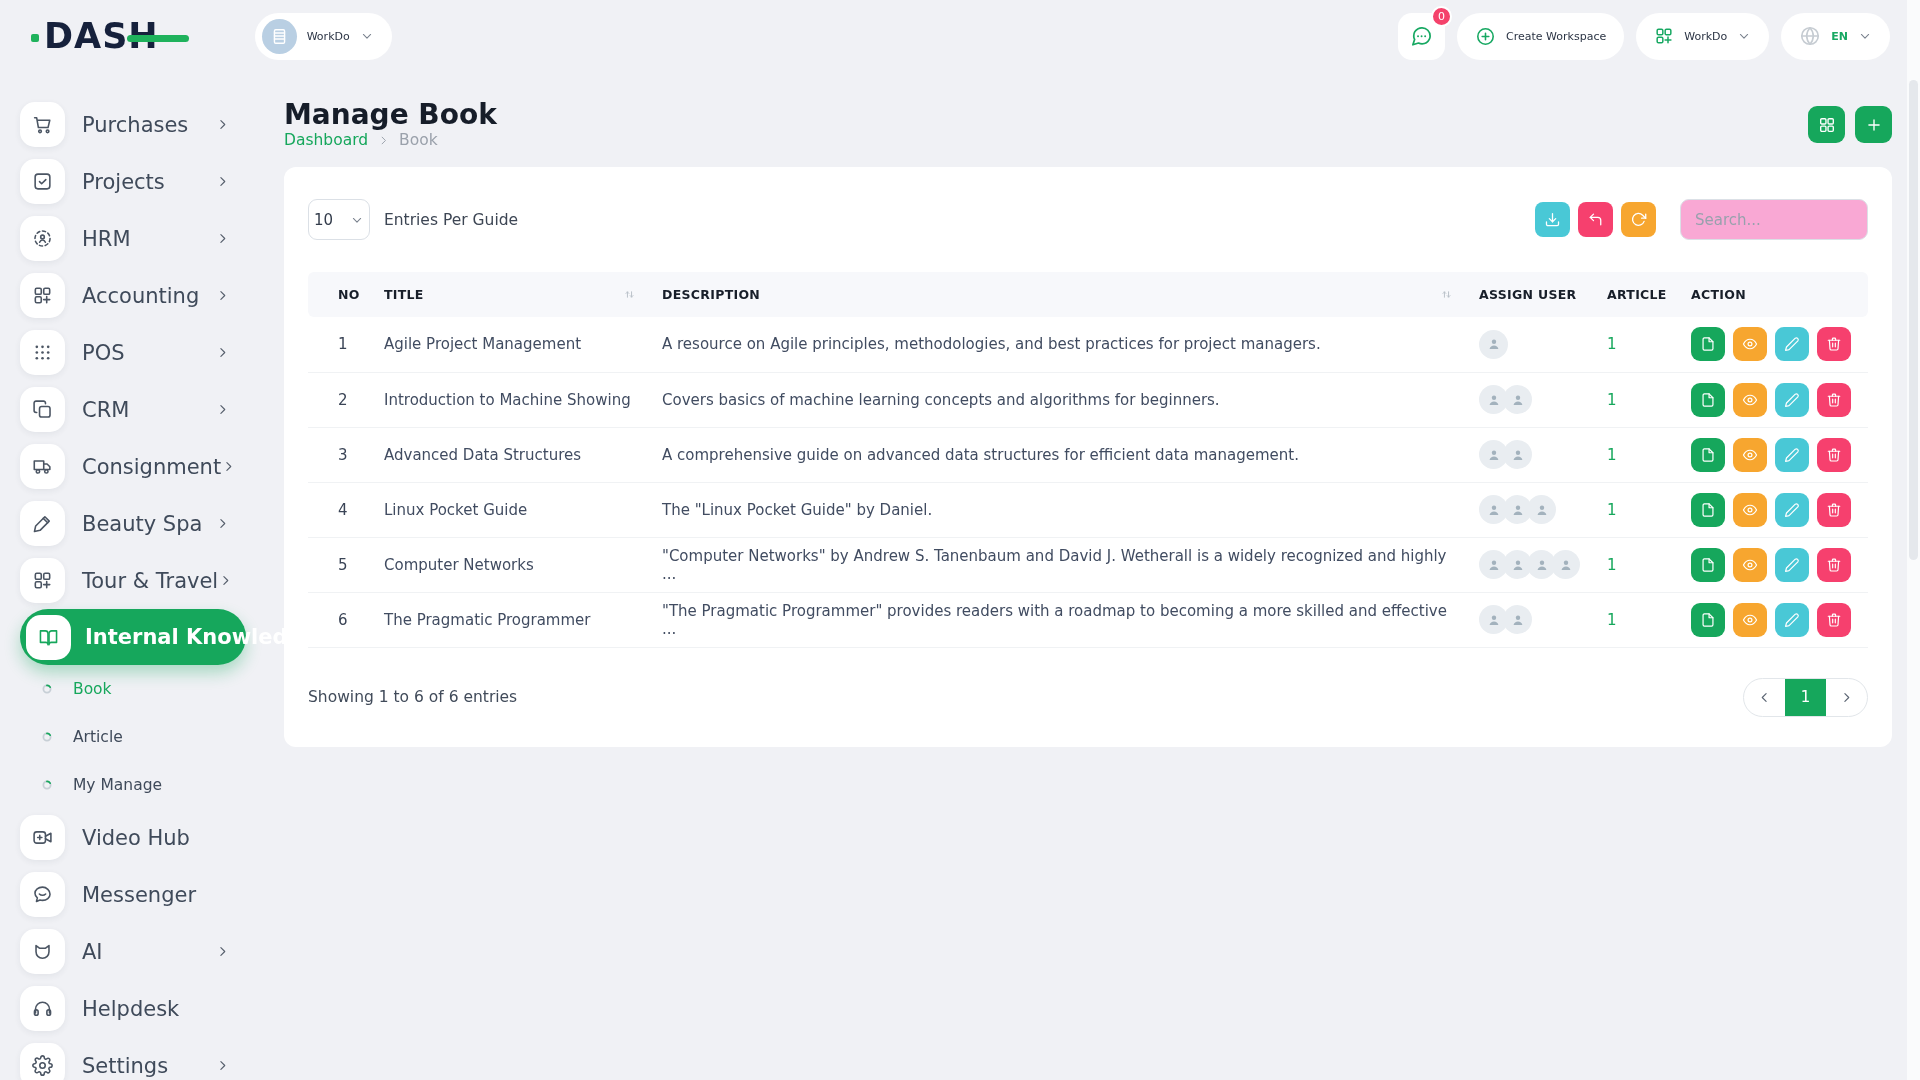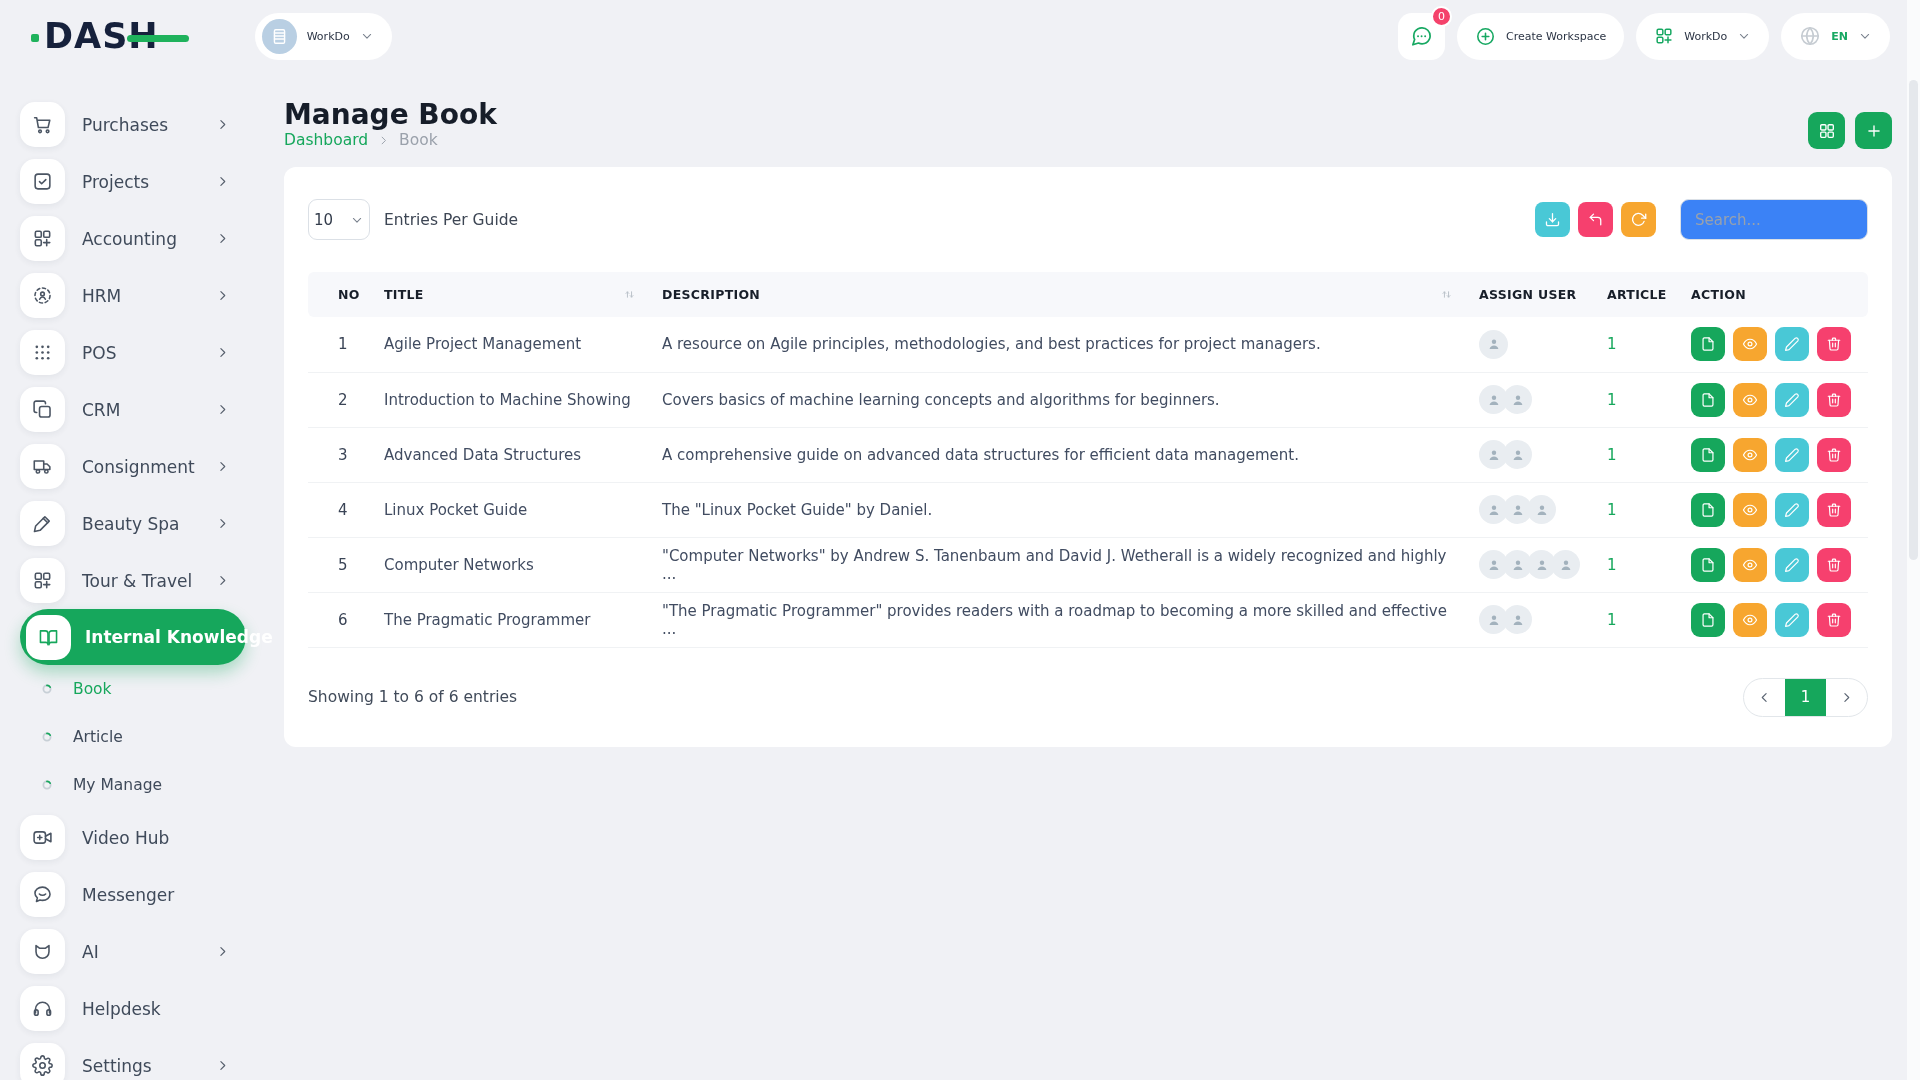--- a/index.html
+++ b/index.html
@@ -26,51 +26,51 @@
   .badge { position:absolute; top:-7px; right:-7px; min-width:21px; height:21px; padding:0 4px; border-radius:11px; background:#f4426b; color:#fff; font-size:11px; display:flex; align-items:center; justify-content:center; border:2px solid #fff; }
   .green-ic { color:#17a862; }
   .globe-ic { color:#c6ccd2; }
   .lang-label { color:#17a862; font-weight:700; }
 
   
   .layout { display:flex; height:1008px; }
   .sidebar { width:252px; flex:none; padding:24px 6px 0 20px; }
   .side-item { display:flex; align-items:center; height:57px; padding-right:16px; cursor:pointer; }
   .side-icon-box { width:45px; height:45px; border-radius:15px; background:#fff; box-shadow:0 2px 6px rgba(40,50,70,.07); color:#4b5563; flex:none; display:flex; align-items:center; justify-content:center; }
-  .side-label { margin-left:17px; font-size:17px; color:#3f4a5a; white-space:nowrap; }
+  .side-label { margin-left:17px; font-size:21px; color:#3f4a5a; white-space:nowrap; }
   .side-chev { margin-left:auto; color:#555e6b; display:flex; }
   .side-item.active { background:#16a75c; border-radius:29px; padding:0 14px 0 6px; height:56px; box-shadow:0 8px 16px rgba(22,167,92,.32); }
   .side-item.active .side-icon-box { color:#16a75c; box-shadow:none; }
   .side-item.active .side-label { color:#fff; font-weight:700; margin-left:14px; }
   .side-item.active .side-chev { margin-left:10px; color:#fff; }
   .side-sub { display:flex; align-items:center; height:48px; padding-left:21px; cursor:pointer; }
   .side-sub-label { margin-left:20px; font-size:15.5px; color:#3f4a5a; }
   .side-sub.active .side-sub-label { color:#16a75c; }
 
   .content { flex:1; padding:26px 28px 0 32px; }
-  .page-head { display:flex; justify-content:space-between; align-items:flex-end; }
+  .page-head { display:flex; justify-content:space-between; align-items:flex-start; }
   h1 { margin:0; font-size:28px; font-weight:700; color:#161d29; }
   .crumb { margin-top:0; font-size:15.5px; display:flex; align-items:center; gap:9px; }
   .crumb-link { color:#16a75c; cursor:pointer; }
   .crumb-sep { color:#9aa1ab; }
   .crumb-cur { color:#9aa1ab; }
   .head-actions { display:flex; gap:10px; margin-top:8px; }
   .sq-btn { width:37px; height:37px; border-radius:9px; background:#16a75c; color:#fff; border:none; cursor:pointer; display:flex; align-items:center; justify-content:center; }
 
   
   .card { background:#fff; border-radius:12px; margin-top:18px; padding:26px 24px 30px; }
   .toolbar { display:flex; align-items:center; margin-top:6px; }
   .select-box { width:62px; height:41px; border:1.5px solid #dbe0e6; border-radius:9px; display:flex; align-items:center; justify-content:center; gap:17px; font-size:15px; color:#333c4b; background:#fff; cursor:pointer; }
   .entries-label { margin-left:14px; font-size:15.5px; color:#3d4654; }
   .toolbar-right { margin-left:auto; display:flex; gap:8px; align-items:center; }
   .tool-btn { width:35px; height:35px; border-radius:8px; color:#fff; border:none; cursor:pointer; display:flex; align-items:center; justify-content:center; }
   .tool-btn.teal { background:#49c8d6; }
   .tool-btn.pink { background:#f6406e; }
   .tool-btn.orange { background:#f7a62f; }
-  .search { width:188px; height:41px; margin-left:16px; border:1.5px solid #dbe0e6; border-radius:9px; padding:0 14px; font-size:15px; color:#333c4b; outline:none; font-family:inherit; background:#3b82f6; }
+  .search { width:188px; height:41px; margin-left:16px; border:1.5px solid #dbe0e6; border-radius:9px; padding:0 14px; font-size:15px; color:#333c4b; outline:none; font-family:inherit; background:#f9a8d4; }
   .search::placeholder { color:#98a1ad; }
 
   table { width:100%; border-collapse:collapse; margin-top:32px; }
   thead th { background:#f7f8fb; font-size:12.5px; font-weight:700; color:#181f2a; text-transform:uppercase; letter-spacing:.3px; padding:15px 8px; text-align:left; }
   thead th:first-child { padding-left:30px; border-radius:6px 0 0 6px; }
   thead th:last-child { border-radius:0 6px 6px 0; }
   .th-flex { display:flex; align-items:center; }
   .sort-ic { margin-left:auto; color:#b9c0c9; display:flex; padding-right:10px; }
   td { padding:0 8px; height:55px; border-bottom:1px solid #f0f2f4; font-size:15px; color:#414c61; }
   td:first-child { padding-left:30px; color:#3a4456; }
@@ -198,42 +198,42 @@
         <span class="side-label">Projects</span>
         <span class="side-chev">
           <svg width="15" height="15" viewBox="0 0 24 24" fill="none" stroke="currentColor" stroke-width="1.8" stroke-linecap="round" stroke-linejoin="round">
             <path d="M9.4 5.8l6.2 6.2-6.2 6.2"></path>
           </svg>
         </span>
       </div>
       <div class="side-item">
         <span class="side-icon-box">
           <svg width="21" height="21" viewBox="0 0 24 24" fill="none" stroke="currentColor" stroke-width="1.8" stroke-linecap="round" stroke-linejoin="round">
+            <circle cx="12" cy="12" r="8.6" stroke-dasharray="3.6 3.1"></circle>
+            <circle cx="12" cy="10.2" r="2.1"></circle>
+            <path d="M8.7 16.3c.7-1.7 1.9-2.6 3.3-2.6s2.6.9 3.3 2.6"></path>
+          </svg>
+        </span>
+        <span class="side-label">HRM</span>
+        <span class="side-chev">
+          <svg width="15" height="15" viewBox="0 0 24 24" fill="none" stroke="currentColor" stroke-width="1.8" stroke-linecap="round" stroke-linejoin="round">
+            <path d="M9.4 5.8l6.2 6.2-6.2 6.2"></path>
+          </svg>
+        </span>
+      </div>
+      <div class="side-item">
+        <span class="side-icon-box">
+          <svg width="21" height="21" viewBox="0 0 24 24" fill="none" stroke="currentColor" stroke-width="1.8" stroke-linecap="round" stroke-linejoin="round">
             <rect x="3.8" y="3.8" width="6.8" height="6.8" rx="1.6"></rect>
             <rect x="13.4" y="3.8" width="6.8" height="6.8" rx="1.6"></rect>
             <rect x="3.8" y="13.4" width="6.8" height="6.8" rx="1.6"></rect>
             <path d="M16.8 13.2v7M13.3 16.7h7"></path>
           </svg>
         </span>
         <span class="side-label">Accounting</span>
-        <span class="side-chev">
-          <svg width="15" height="15" viewBox="0 0 24 24" fill="none" stroke="currentColor" stroke-width="1.8" stroke-linecap="round" stroke-linejoin="round">
-            <path d="M9.4 5.8l6.2 6.2-6.2 6.2"></path>
-          </svg>
-        </span>
-      </div>
-      <div class="side-item">
-        <span class="side-icon-box">
-          <svg width="21" height="21" viewBox="0 0 24 24" fill="none" stroke="currentColor" stroke-width="1.8" stroke-linecap="round" stroke-linejoin="round">
-            <circle cx="12" cy="12" r="8.6" stroke-dasharray="3.6 3.1"></circle>
-            <circle cx="12" cy="10.2" r="2.1"></circle>
-            <path d="M8.7 16.3c.7-1.7 1.9-2.6 3.3-2.6s2.6.9 3.3 2.6"></path>
-          </svg>
-        </span>
-        <span class="side-label">HRM</span>
         <span class="side-chev">
           <svg width="15" height="15" viewBox="0 0 24 24" fill="none" stroke="currentColor" stroke-width="1.8" stroke-linecap="round" stroke-linejoin="round">
             <path d="M9.4 5.8l6.2 6.2-6.2 6.2"></path>
           </svg>
         </span>
       </div>
       <div class="side-item">
         <span class="side-icon-box">
           <svg width="21" height="21" viewBox="0 0 24 24" fill="none" stroke="currentColor" stroke-width="1.8" stroke-linecap="round" stroke-linejoin="round">
             <g fill="currentColor" stroke="none">

